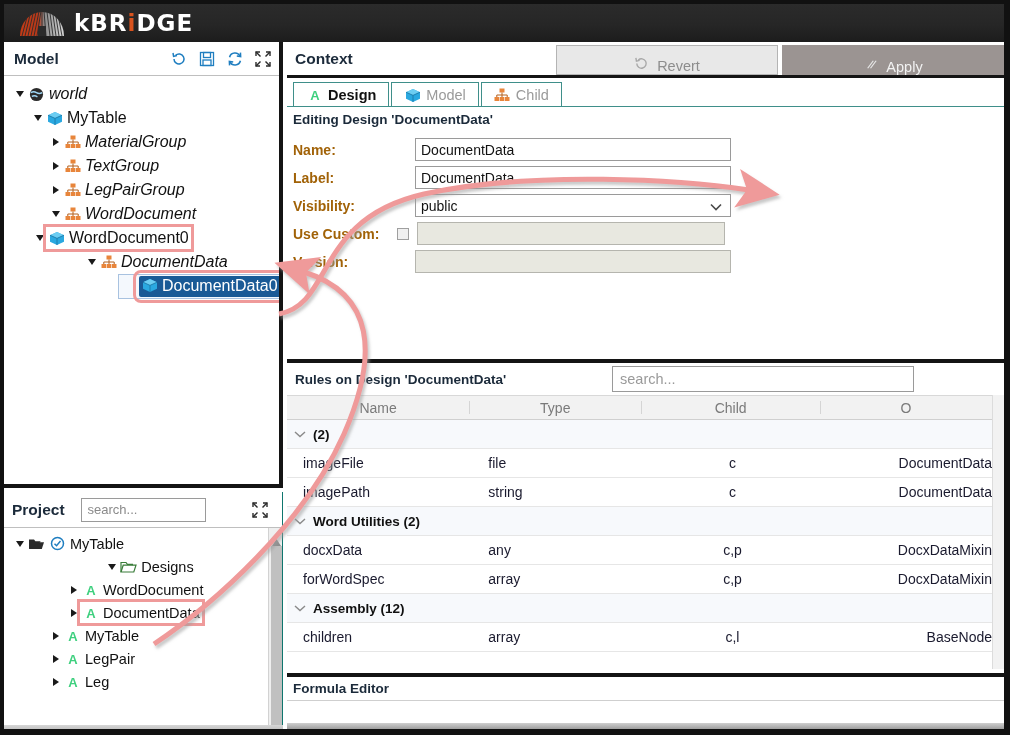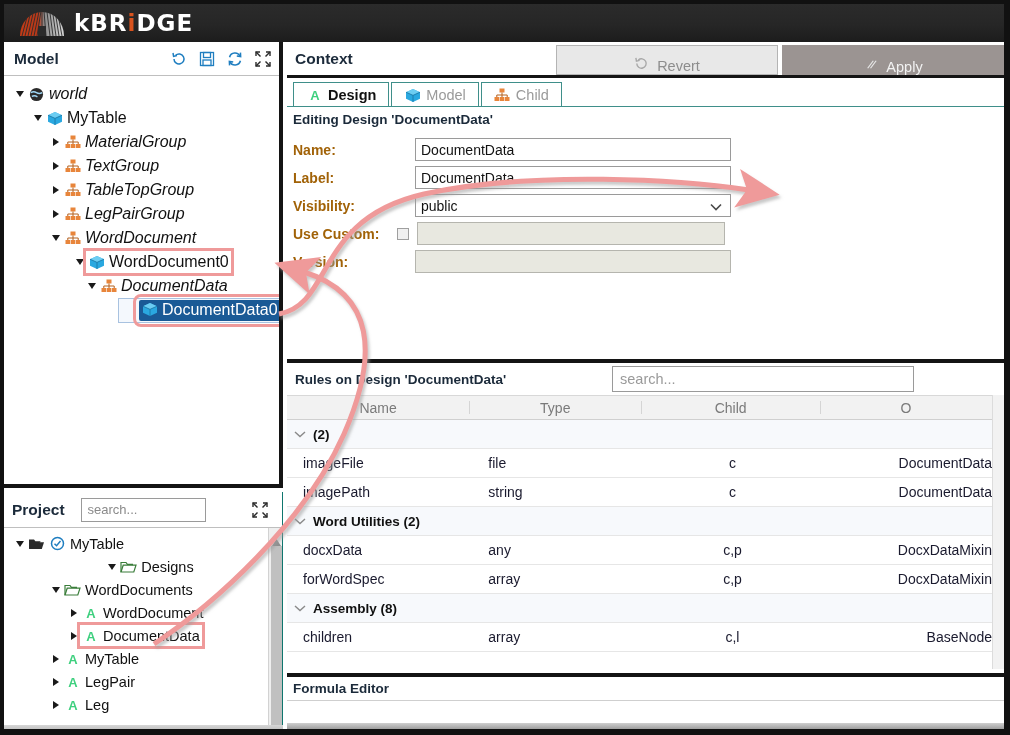--- a/index.html
+++ b/index.html
@@ -316,66 +316,45 @@
                 <rect x="0.5" y="9" width="4.6" height="4" fill="#e8853b"></rect>
                 <rect x="5.7" y="9" width="4.6" height="4" fill="#e8853b"></rect>
                 <rect x="10.9" y="9" width="4.6" height="4" fill="#e8853b"></rect>
                 <line x1="8" y1="4.5" x2="8" y2="7" stroke="#b3601f" stroke-width="1"></line>
                 <line x1="2.8" y1="7" x2="13.2" y2="7" stroke="#b3601f" stroke-width="1"></line>
                 <line x1="2.8" y1="7" x2="2.8" y2="9" stroke="#b3601f" stroke-width="1"></line>
                 <line x1="8" y1="7" x2="8" y2="9" stroke="#b3601f" stroke-width="1"></line>
                 <line x1="13.2" y1="7" x2="13.2" y2="9" stroke="#b3601f" stroke-width="1"></line>
               </svg>
             </span>
-            <span class="tlabel">TableTopGroup</span>
+            <span class="tlabel">LegPairGroup</span>
           </span>
         </div>
         <div class="trow" style="padding-left: 44px;">
           <span class="tw">
-            <span class="caret right"></span>
+            <span class="caret down"></span>
           </span>
           <span style="display: flex; align-items: center;">
             <span class="ticon-sm">
               <svg width="16" height="14" viewBox="0 0 16 14">
                 <rect x="5.5" y="0.5" width="5" height="4" fill="#e8853b"></rect>
                 <rect x="0.5" y="9" width="4.6" height="4" fill="#e8853b"></rect>
                 <rect x="5.7" y="9" width="4.6" height="4" fill="#e8853b"></rect>
                 <rect x="10.9" y="9" width="4.6" height="4" fill="#e8853b"></rect>
                 <line x1="8" y1="4.5" x2="8" y2="7" stroke="#b3601f" stroke-width="1"></line>
                 <line x1="2.8" y1="7" x2="13.2" y2="7" stroke="#b3601f" stroke-width="1"></line>
                 <line x1="2.8" y1="7" x2="2.8" y2="9" stroke="#b3601f" stroke-width="1"></line>
                 <line x1="8" y1="7" x2="8" y2="9" stroke="#b3601f" stroke-width="1"></line>
                 <line x1="13.2" y1="7" x2="13.2" y2="9" stroke="#b3601f" stroke-width="1"></line>
               </svg>
             </span>
-            <span class="tlabel">LegPairGroup</span>
-          </span>
-        </div>
-        <div class="trow" style="padding-left: 44px;">
-          <span class="tw">
-            <span class="caret down"></span>
-          </span>
-          <span style="display: flex; align-items: center;">
-            <span class="ticon-sm">
-              <svg width="16" height="14" viewBox="0 0 16 14">
-                <rect x="5.5" y="0.5" width="5" height="4" fill="#e8853b"></rect>
-                <rect x="0.5" y="9" width="4.6" height="4" fill="#e8853b"></rect>
-                <rect x="5.7" y="9" width="4.6" height="4" fill="#e8853b"></rect>
-                <rect x="10.9" y="9" width="4.6" height="4" fill="#e8853b"></rect>
-                <line x1="8" y1="4.5" x2="8" y2="7" stroke="#b3601f" stroke-width="1"></line>
-                <line x1="2.8" y1="7" x2="13.2" y2="7" stroke="#b3601f" stroke-width="1"></line>
-                <line x1="2.8" y1="7" x2="2.8" y2="9" stroke="#b3601f" stroke-width="1"></line>
-                <line x1="8" y1="7" x2="8" y2="9" stroke="#b3601f" stroke-width="1"></line>
-                <line x1="13.2" y1="7" x2="13.2" y2="9" stroke="#b3601f" stroke-width="1"></line>
-              </svg>
-            </span>
             <span class="tlabel">WordDocument</span>
           </span>
         </div>
-        <div class="trow" style="padding-left: 68px;">
+        <div class="trow" style="padding-left: 28px;">
           <span class="tw">
             <span class="caret down"></span>
           </span>
           <span style="display: flex; align-items: center; outline: rgb(239, 154, 154) solid 3px; outline-offset: 2px;">
             <span class="ticon-sm">
               <svg width="16" height="15" viewBox="0 0 16 15">
                 <polygon points="8,1 15,4.2 15,10.8 8,14 1,10.8 1,4.2" fill="#2aa8e0"></polygon>
                 <polygon points="8,1 15,4.2 8,7.4 1,4.2" fill="#6ccdf2"></polygon>
                 <polyline points="1,4.2 8,7.4 15,4.2" fill="none" stroke="#1878a8" stroke-width="0.9"></polyline>
                 <line x1="8" y1="7.4" x2="8" y2="14" stroke="#1878a8" stroke-width="0.9"></line>
@@ -468,34 +447,20 @@
           <span style="display: flex; align-items: center;">
             <span class="ticon-sm">
               <svg width="17" height="14" viewBox="0 0 17 14" fill="none" stroke="#3a7d3a" stroke-width="1.2">
                 <path d="M1 12 L3.2 5.2 L16 5.2 L13.8 12 Z"></path>
                 <path d="M1 12 V2.5 H6 L7.4 4.3 H12.4 V5.2"></path>
               </svg>
             </span>
             <span>Designs</span>
           </span>
         </div>
-        <div class="trow sm" style="padding-left: 44px;">
-          <span class="tw">
-            <span class="caret down"></span>
-          </span>
-          <span style="display: flex; align-items: center;">
-            <span class="ticon-sm">
-              <svg width="17" height="14" viewBox="0 0 17 14" fill="none" stroke="#3a7d3a" stroke-width="1.2">
-                <path d="M1 12 L3.2 5.2 L16 5.2 L13.8 12 Z"></path>
-                <path d="M1 12 V2.5 H6 L7.4 4.3 H12.4 V5.2"></path>
-              </svg>
-            </span>
-            <span>WordDocuments</span>
-          </span>
-        </div>
         <div class="trow sm" style="padding-left: 62px;">
           <span class="tw">
             <span class="caret right"></span>
           </span>
           <span style="display: flex; align-items: center;">
             <span class="ticon-sm">
               <svg width="14" height="14" viewBox="0 0 14 14">
                 <text x="7" y="12" text-anchor="middle" font-family="Liberation Sans, sans-serif" font-size="13" font-weight="bold" fill="#3fd07f">A</text>
               </svg>
             </span>
@@ -759,21 +724,21 @@
             <div class="td c" style="width: 200px; justify-content: flex-end; padding-right: 0px; overflow: hidden; white-space: nowrap;">
               <span>DocxDataMixin</span>
             </div>
           </div>
           <div class="tr group">
             <span class="grp-caret">
               <svg width="12" height="8" viewBox="0 0 12 8" fill="none" stroke="#8a8a8a" stroke-width="1.4">
                 <polyline points="1,2 6,6.6 11,2"></polyline>
               </svg>
             </span>
-            <span class="grp-label">Assembly (8)</span>
+            <span class="grp-label">Assembly (12)</span>
           </div>
           <div class="tr">
             <div class="td" style="width: 212px; padding-left: 16px;">
               <span>children</span>
             </div>
             <div class="td" style="width: 200px; padding-left: 18px;">
               <span>array</span>
             </div>
             <div class="td c" style="width: 208px;">
               <span>c,l</span>

